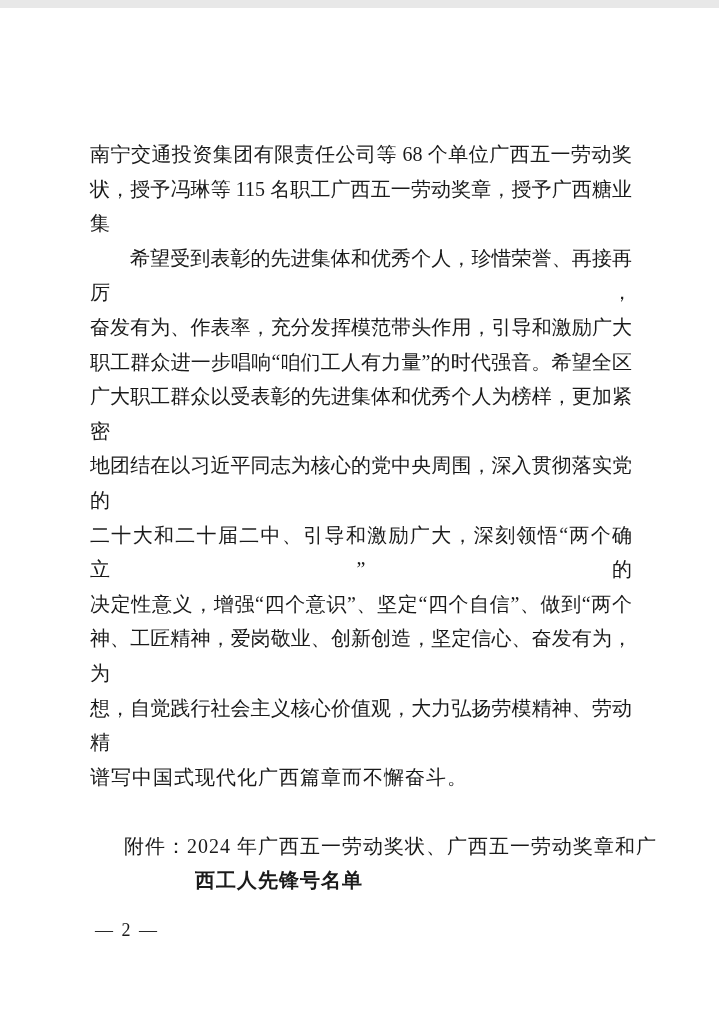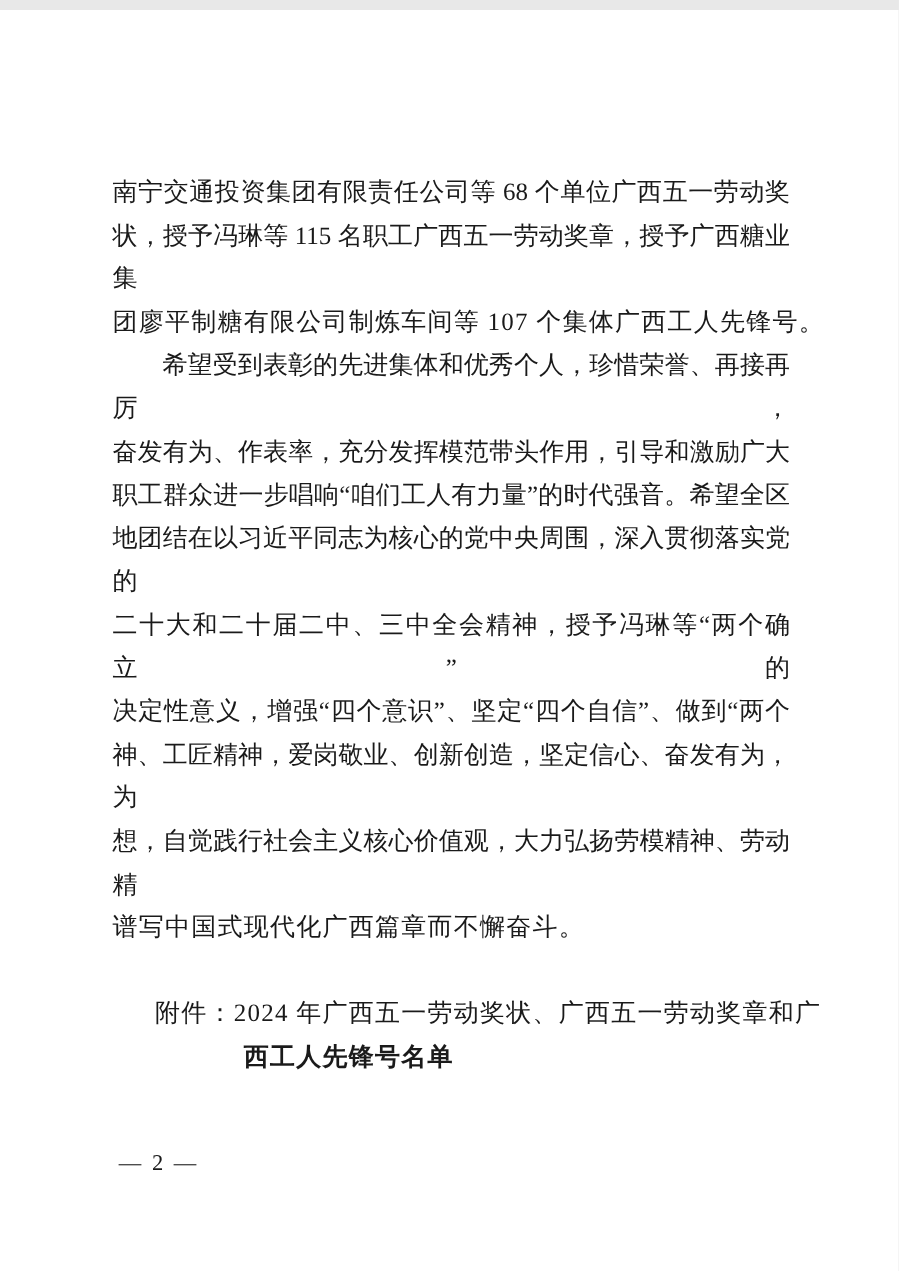--- a/index.html
+++ b/index.html
@@ -60,26 +60,26 @@
     color: #1a1a1a;
   }
 </style>
 </head>
 <body>
 
 <div class="page">
   <div class="body-text">
     <div class="line fill">南宁交通投资集团有限责任公司等 68 个单位广西五一劳动奖</div>
     <div class="line fill">状，授予冯琳等 115 名职工广西五一劳动奖章，授予广西糖业集</div>
-    <div class="line">团廖平制糖有限公司制炼车间等 107 个集体广西工人先锋号。</div>
     <div class="line fill indent">希望受到表彰的先进集体和优秀个人，珍惜荣誉、再接再厉，</div>
     <div class="line fill">奋发有为、作表率，充分发挥模范带头作用，引导和激励广大</div>
     <div class="line fill">职工群众进一步唱响“咱们工人有力量”的时代强音。希望全区</div>
+    <div class="line fill">广大职工群众以受表彰的先进集体和优秀个人为榜样，更加紧密</div>
     <div class="line fill">地团结在以习近平同志为核心的党中央周围，深入贯彻落实党的</div>
-    <div class="line fill">二十大和二十届二中、三中全会精神，授予冯琳等“两个确立”的</div>
+    <div class="line fill">二十大和二十届二中、引导和激励广大，深刻领悟“两个确立”的</div>
     <div class="line fill">决定性意义，增强“四个意识”、坚定“四个自信”、做到“两个</div>
     <div class="line fill">神、工匠精神，爱岗敬业、创新创造，坚定信心、奋发有为，为</div>
     <div class="line fill">想，自觉践行社会主义核心价值观，大力弘扬劳模精神、劳动精</div>
     <div class="line">谱写中国式现代化广西篇章而不懈奋斗。</div>
     <div class="line blank"></div>
     <div class="line attach-1"><span>附件：</span><span>2024 年广西五一劳动奖状、广西五一劳动奖章和广</span></div>
     <div class="line attach-2">西工人先锋号名单</div>
   </div>
   <div class="footer">— 2 —</div>
 </div>

